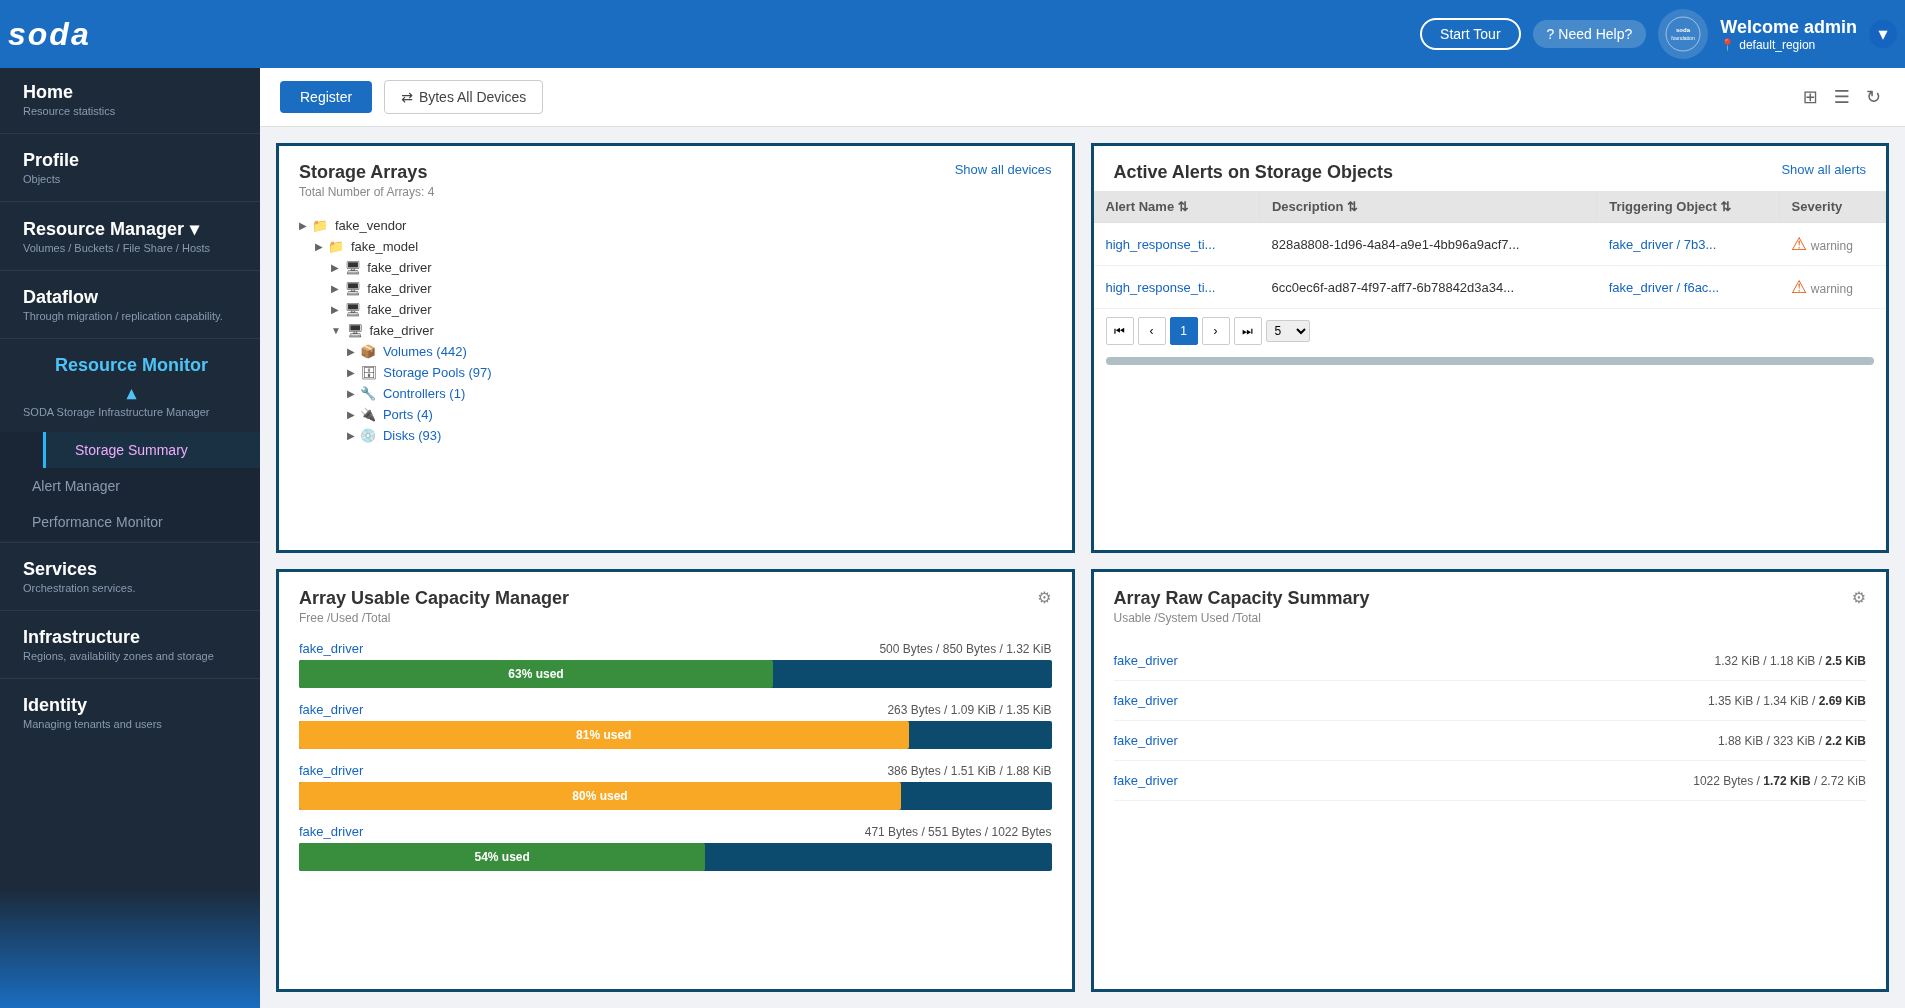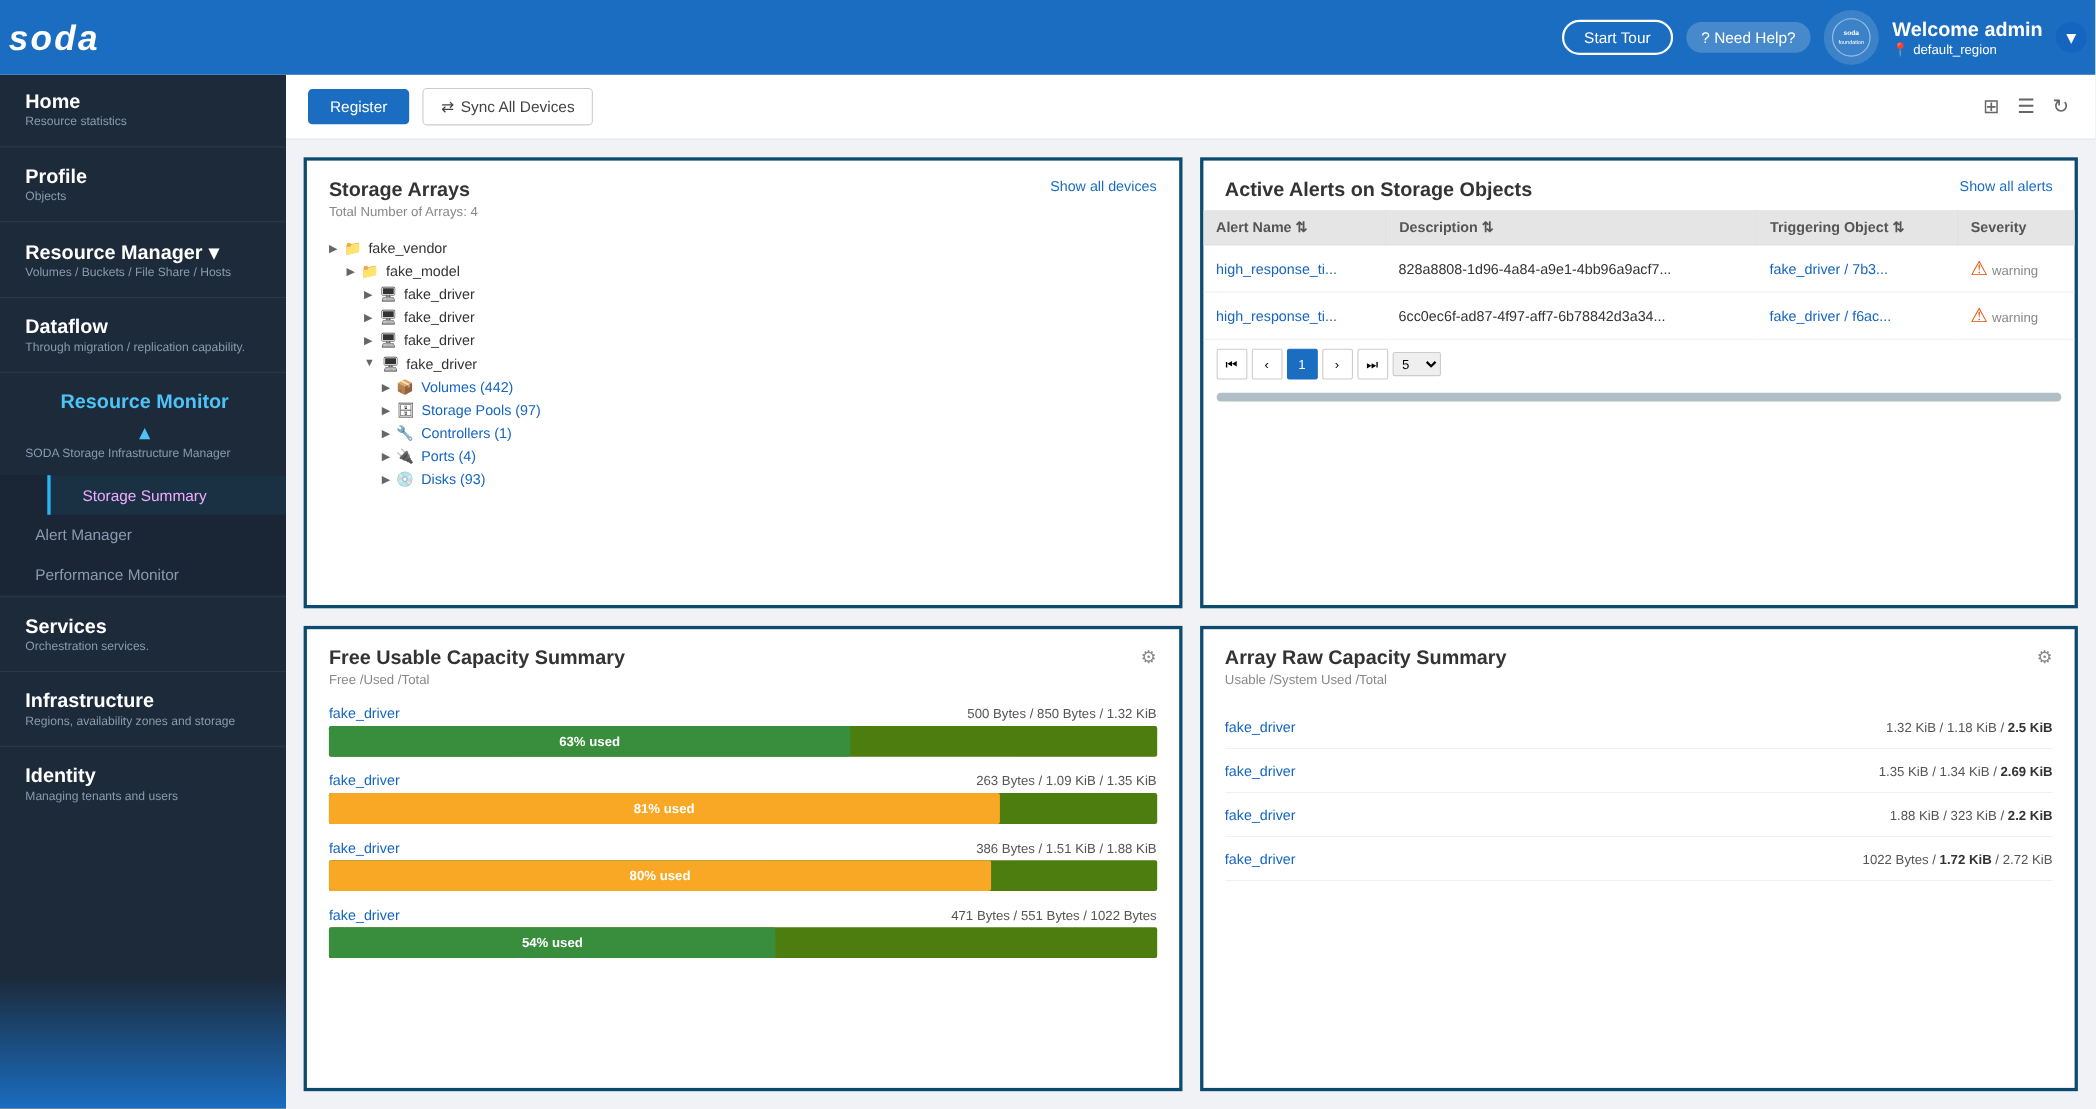--- a/index.html
+++ b/index.html
@@ -318,21 +318,21 @@
       background: #b0bec5;
       border-radius: 4px;
       margin: 4px 12px;
     }
 
     
     .capacity-item { margin-bottom: 14px; }
     .capacity-item-header { display: flex; justify-content: space-between; align-items: center; margin-bottom: 4px; }
     .capacity-driver { color: #1565c0; font-size: 13px; cursor: pointer; }
     .capacity-values { font-size: 12px; color: #555; }
-    .capacity-bar-bg { background: #4d7c0f; height: 28px; border-radius: 2px; overflow: hidden; position: relative; }
+    .capacity-bar-bg { background: #0c4a6e; height: 28px; border-radius: 2px; overflow: hidden; position: relative; }
     .capacity-bar-fill { height: 100%; display: flex; align-items: center; justify-content: center; color: white; font-size: 12px; font-weight: 600; border-radius: 2px; }
     .bar-green { background: #388e3c; }
     .bar-yellow { background: #f9a825; }
 
     
     .raw-cap-item { display: flex; justify-content: space-between; align-items: center; padding: 12px 0; border-bottom: 1px solid #f0f0f0; }
     .raw-cap-driver { color: #1565c0; font-size: 13px; cursor: pointer; }
     .raw-cap-values { font-size: 12px; color: #555; text-align: right; }
     .raw-cap-values strong { color: #333; }
 
@@ -452,21 +452,21 @@
 
     <div class="sidebar-bottom-wave"></div>
   </nav>
 
   <main class="main">
 
     <div class="toolbar">
       <button class="btn-register">Register</button>
       <button class="btn-sync">
         <span>⇄</span>
-        <span>Sync All Devices</span>
+        <span>Bytes All Devices</span>
       </button>
       <div class="toolbar-right">
         <span class="view-icon">⊞</span>
         <span class="view-icon">☰</span>
         <span class="view-icon">↻</span>
       </div>
     </div>
 
     <div class="content-grid">
 
@@ -599,21 +599,21 @@
               <option>20</option>
             </select>
           </div>
           <div class="scroll-bar-placeholder"></div>
         </div>
       </div>
 
       <div class="card">
         <div class="card-header">
           <div>
-            <div class="card-title">Free Usable Capacity Summary</div>
+            <div class="card-title">Array Usable Capacity Manager</div>
             <div class="card-subtitle">Free /Used /Total</div>
           </div>
           <span style="color:#888;cursor:pointer;">⚙</span>
         </div>
         <div class="card-body">
 
           <div class="capacity-item">
             <div class="capacity-item-header">
               <span class="capacity-driver">fake_driver</span>
               <span class="capacity-values">500 Bytes / 850 Bytes / 1.32 KiB</span>

